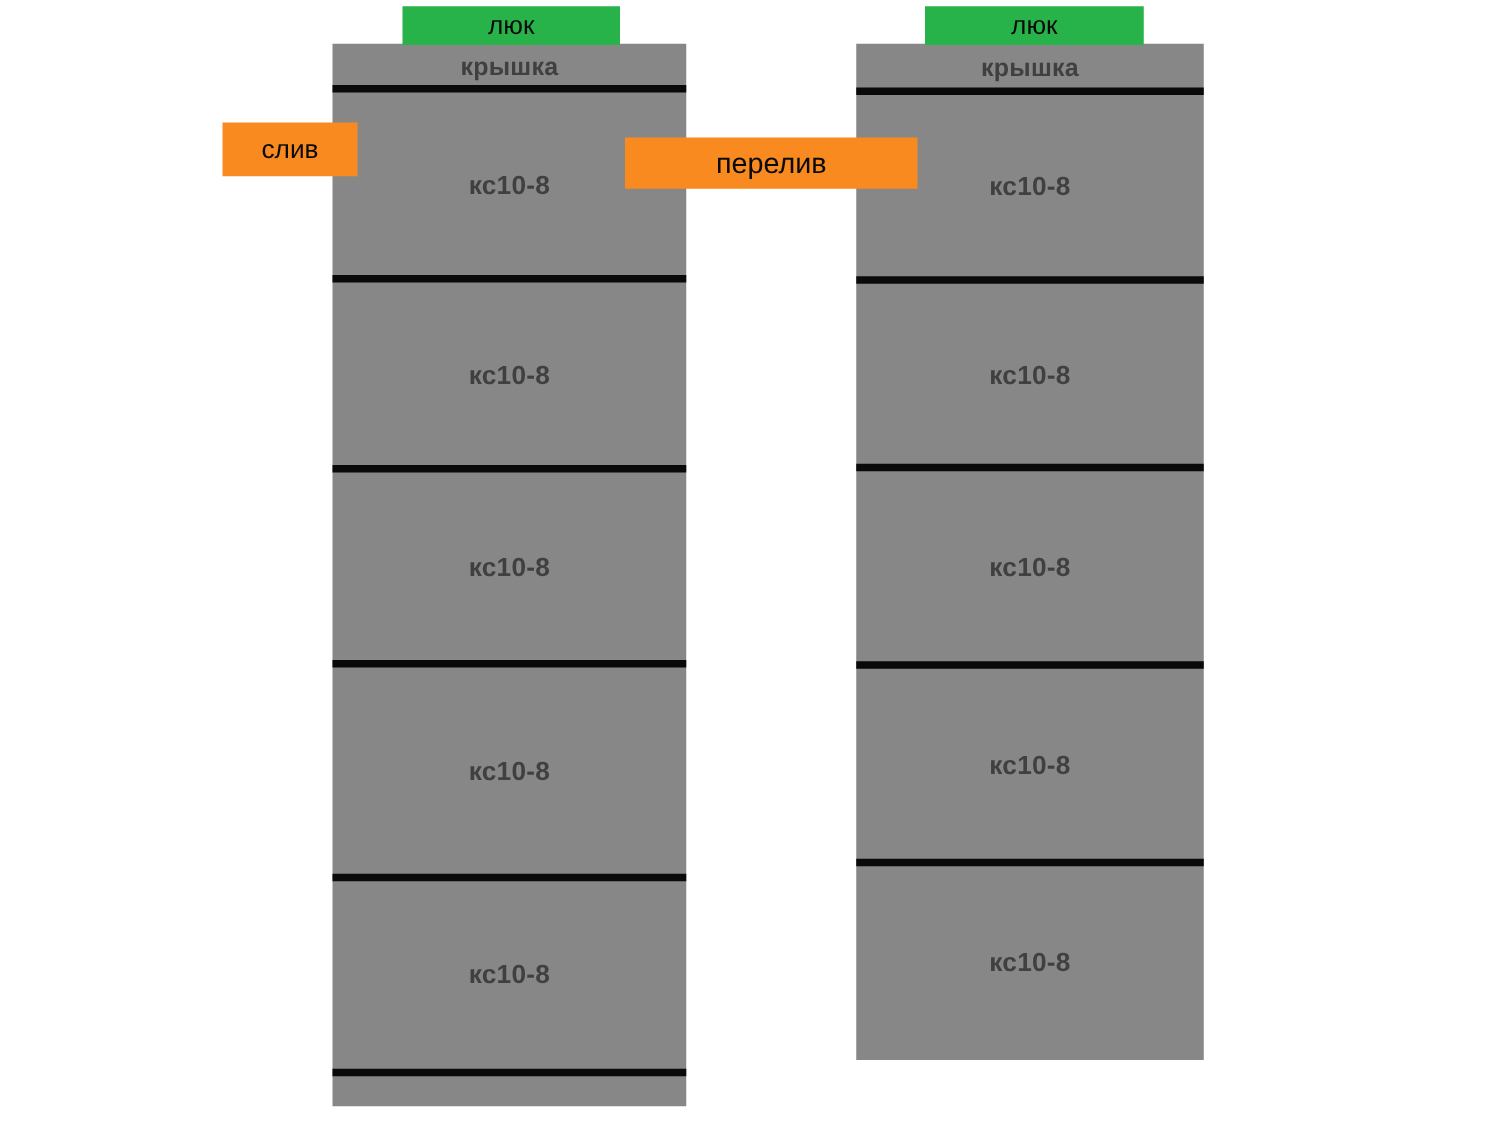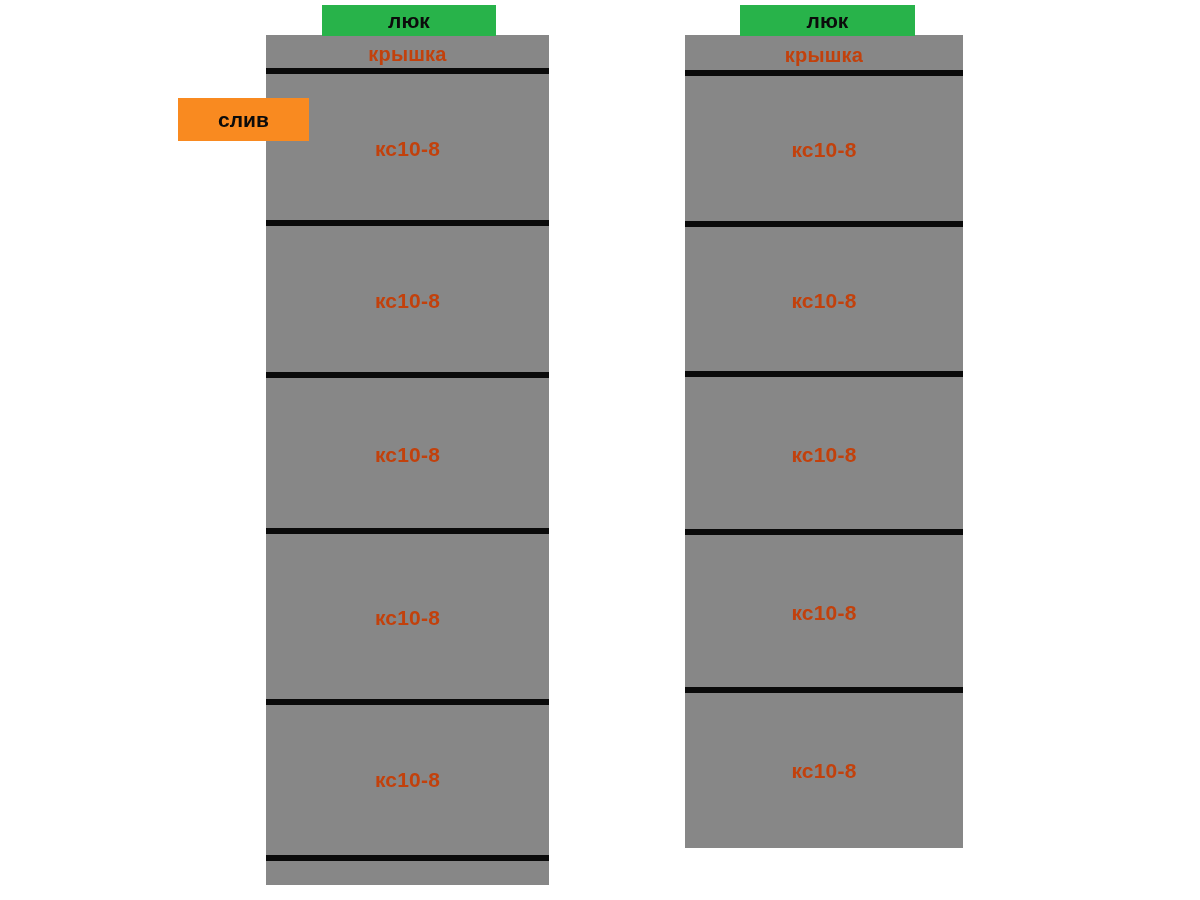--- a/index.html
+++ b/index.html
@@ -25,21 +25,21 @@
     background: #878787;
     box-sizing: border-box;
   }
 
   
   .ring {
     position: absolute;
     display: flex;
     align-items: center;
     justify-content: center;
-    color: #c2410c;
+    color: #404040;
     font-weight: 700;
     font-size: 21px;
     letter-spacing: 0.2px;
     white-space: nowrap;
     pointer-events: none;
   }
   .ring.small {
     font-size: 20px;
   }
 
@@ -49,21 +49,21 @@
     background: #0a0a0a;
     height: 6px;
   }
 
   
   .tag {
     position: absolute;
     display: flex;
     align-items: center;
     justify-content: center;
-    font-weight: 700;
+    font-weight: 400;
     color: #0b0b0b;
     white-space: nowrap;
   }
   .tag-hatch {
     background: #28b34a;
     font-size: 21px;
   }
   .tag-drain {
     background: #f98a20;
     font-size: 21px;
@@ -117,16 +117,17 @@
   <div class="ring" style="left:685px; top:377px; width:278px; height:155px;">кс10-8</div>
   <div class="seam" style="left:685px; top:529px; width:278px;"></div>
 
   <div class="ring" style="left:685px; top:535px; width:278px; height:155px;">кс10-8</div>
   <div class="seam" style="left:685px; top:687px; width:278px;"></div>
 
   <div class="ring" style="left:685px; top:693px; width:278px; height:155px;">кс10-8</div>
 
   <div class="tag tag-hatch" style="left:740px; top:5px; width:175px; height:31px;">люк</div>
 
-  <div class="tag tag-drain" style="left:178px; top:98px; width:131px; height:43px;">слив</div>
+  <div class="tag tag-drain" style="left:178px; top:98px; width:108px; height:43px;">слив</div>
 
+  <div class="tag tag-overflow" style="left:500px; top:110px; width:234px; height:41px;">перелив</div>
 
 </div>
 
 </body></html>

